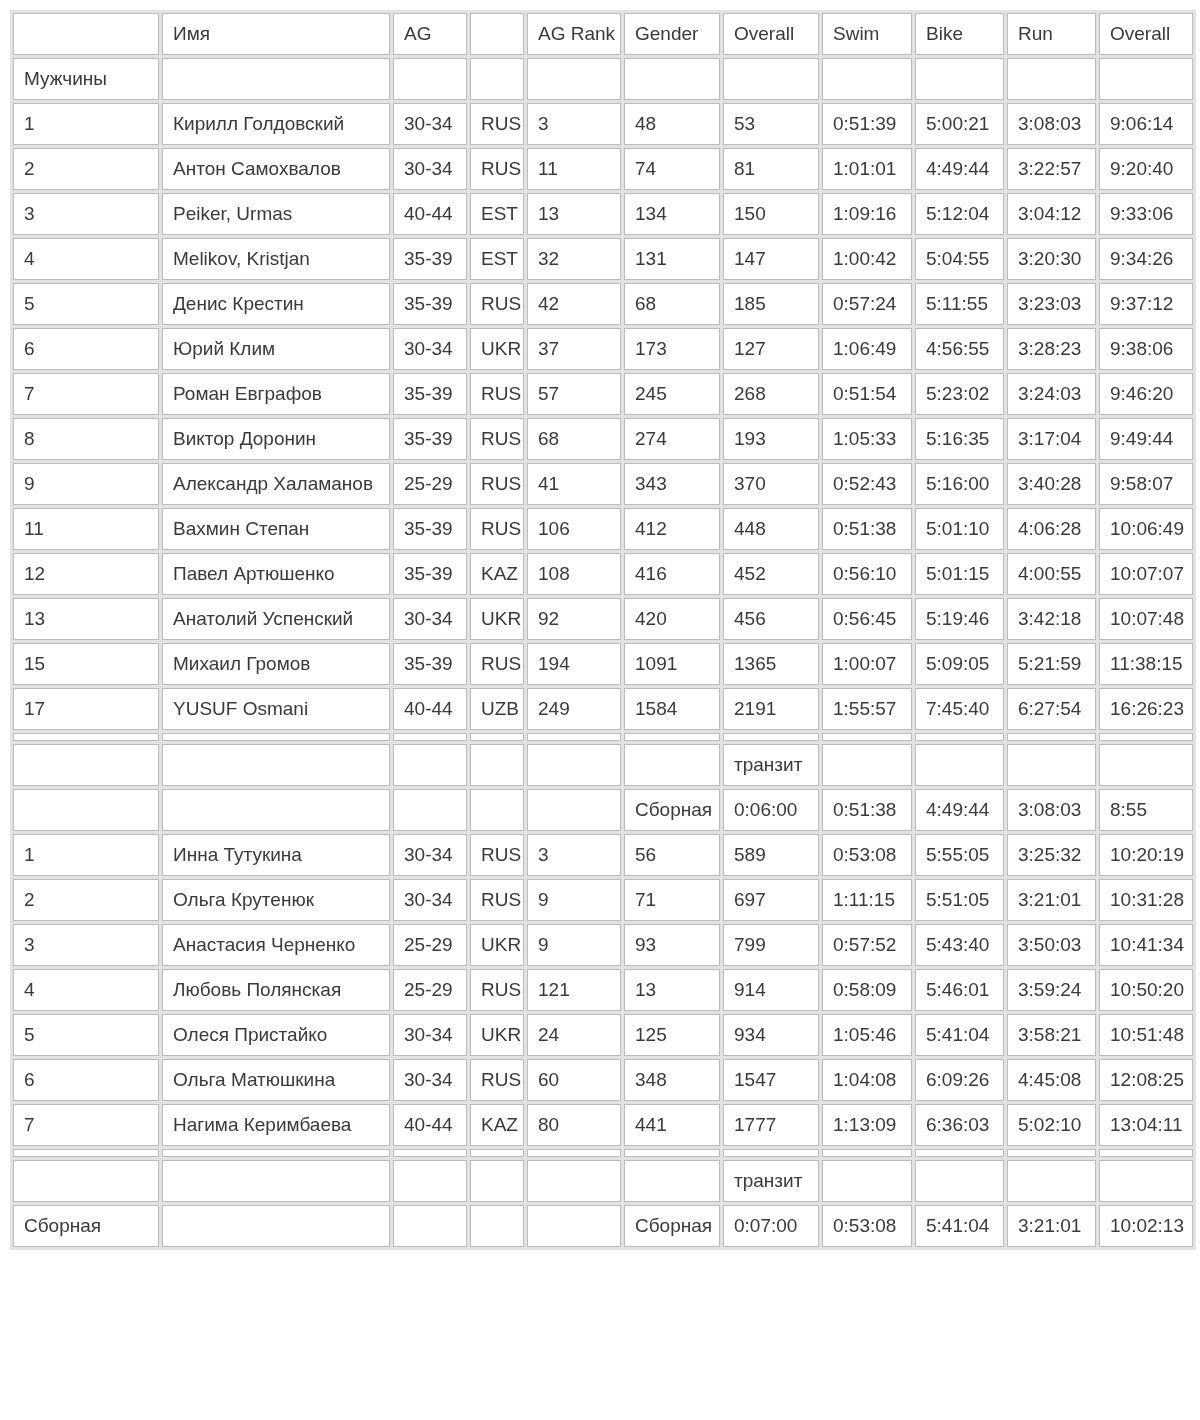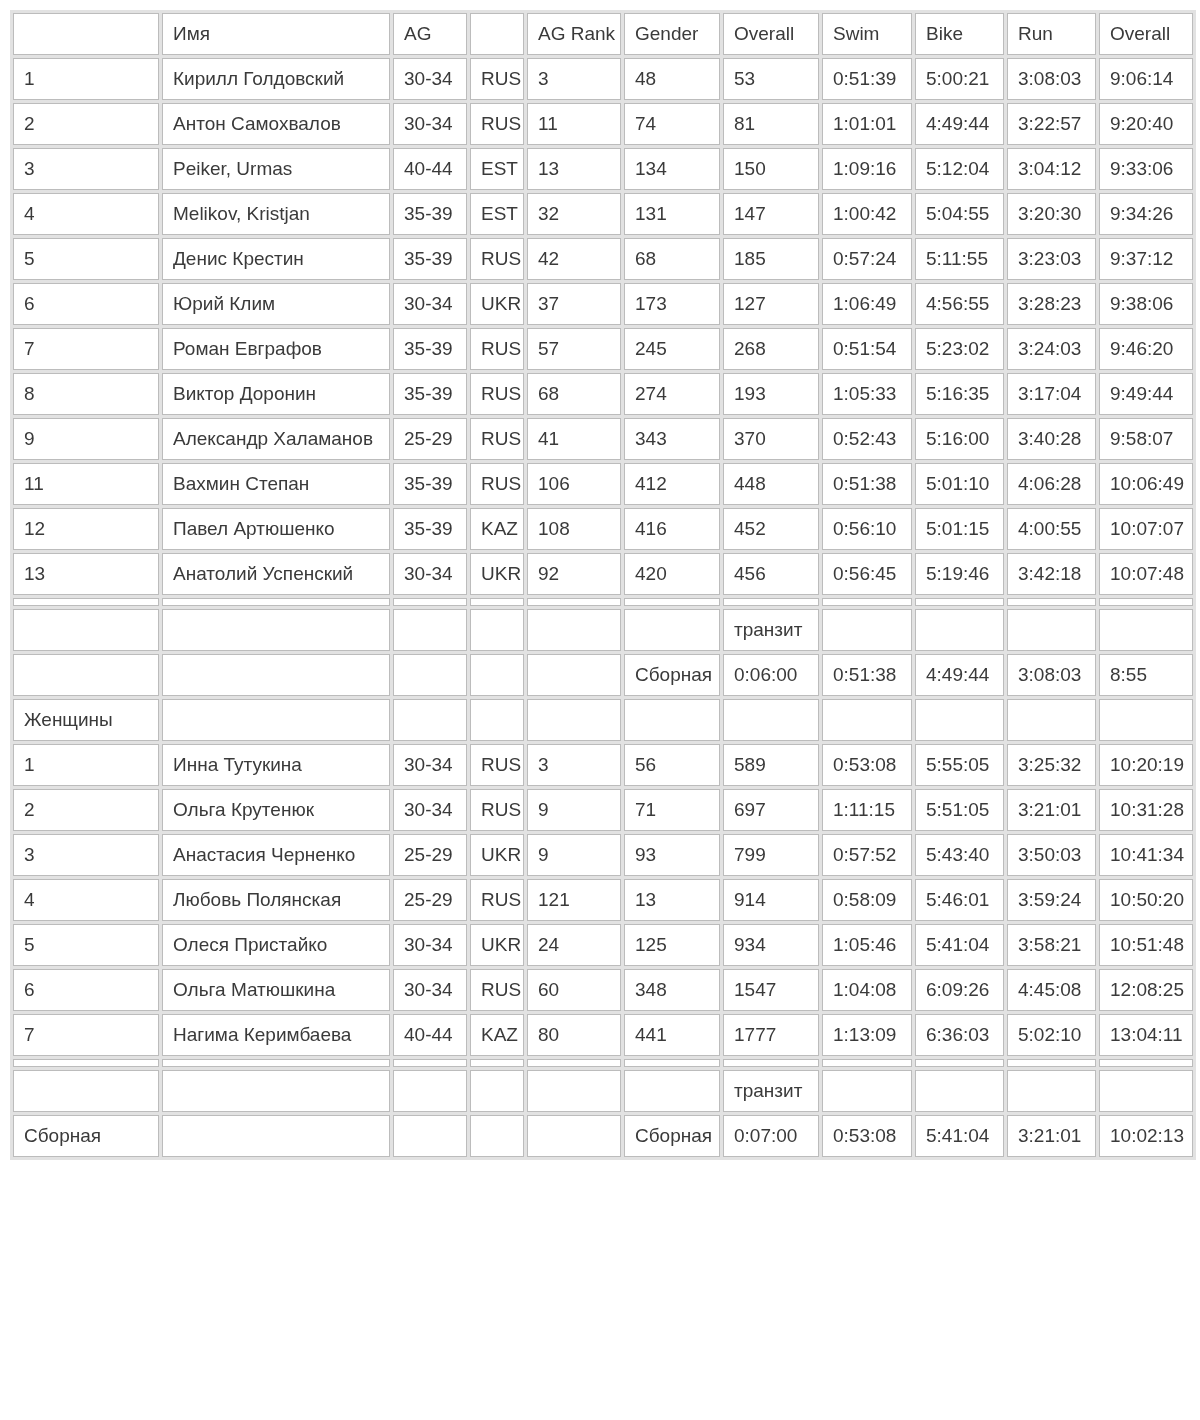--- a/index.html
+++ b/index.html
@@ -75,20 +75,33 @@
         <th>AG Rank</th>
         <th>Gender</th>
         <th>Overall</th>
         <th>Swim</th>
         <th>Bike</th>
         <th>Run</th>
         <th>Overall</th>
       </tr>
     </thead>
     <tbody>
+        <tr data-row-type="section">
+          <td>Мужчины</td>
+          <td></td>
+          <td></td>
+          <td></td>
+          <td></td>
+          <td></td>
+          <td></td>
+          <td></td>
+          <td></td>
+          <td></td>
+          <td></td>
+        </tr>
         <tr data-row-type="data">
           <td>1</td>
           <td>Кирилл Голдовский</td>
           <td>30-34</td>
           <td>RUS</td>
           <td>3</td>
           <td>48</td>
           <td>53</td>
           <td>0:51:39</td>
           <td>5:00:21</td>
@@ -231,20 +244,46 @@
           <td>30-34</td>
           <td>UKR</td>
           <td>92</td>
           <td>420</td>
           <td>456</td>
           <td>0:56:45</td>
           <td>5:19:46</td>
           <td>3:42:18</td>
           <td>10:07:48</td>
         </tr>
+        <tr data-row-type="data">
+          <td>15</td>
+          <td>Михаил Громов</td>
+          <td>35-39</td>
+          <td>RUS</td>
+          <td>194</td>
+          <td>1091</td>
+          <td>1365</td>
+          <td>1:00:07</td>
+          <td>5:09:05</td>
+          <td>5:21:59</td>
+          <td>11:38:15</td>
+        </tr>
+        <tr data-row-type="data">
+          <td>17</td>
+          <td>YUSUF Osmani</td>
+          <td>40-44</td>
+          <td>UZB</td>
+          <td>249</td>
+          <td>1584</td>
+          <td>2191</td>
+          <td>1:55:57</td>
+          <td>7:45:40</td>
+          <td>6:27:54</td>
+          <td>16:26:23</td>
+        </tr>
         <tr data-row-type="separator">
           <td></td>
           <td></td>
           <td></td>
           <td></td>
           <td></td>
           <td></td>
           <td></td>
           <td></td>
           <td></td>
@@ -269,33 +308,20 @@
           <td></td>
           <td></td>
           <td></td>
           <td></td>
           <td>Сборная</td>
           <td>0:06:00</td>
           <td>0:51:38</td>
           <td>4:49:44</td>
           <td>3:08:03</td>
           <td>8:55</td>
-        </tr>
-        <tr data-row-type="section">
-          <td>Женщины</td>
-          <td></td>
-          <td></td>
-          <td></td>
-          <td></td>
-          <td></td>
-          <td></td>
-          <td></td>
-          <td></td>
-          <td></td>
-          <td></td>
         </tr>
         <tr data-row-type="data">
           <td>1</td>
           <td>Инна Тутукина</td>
           <td>30-34</td>
           <td>RUS</td>
           <td>3</td>
           <td>56</td>
           <td>589</td>
           <td>0:53:08</td>

